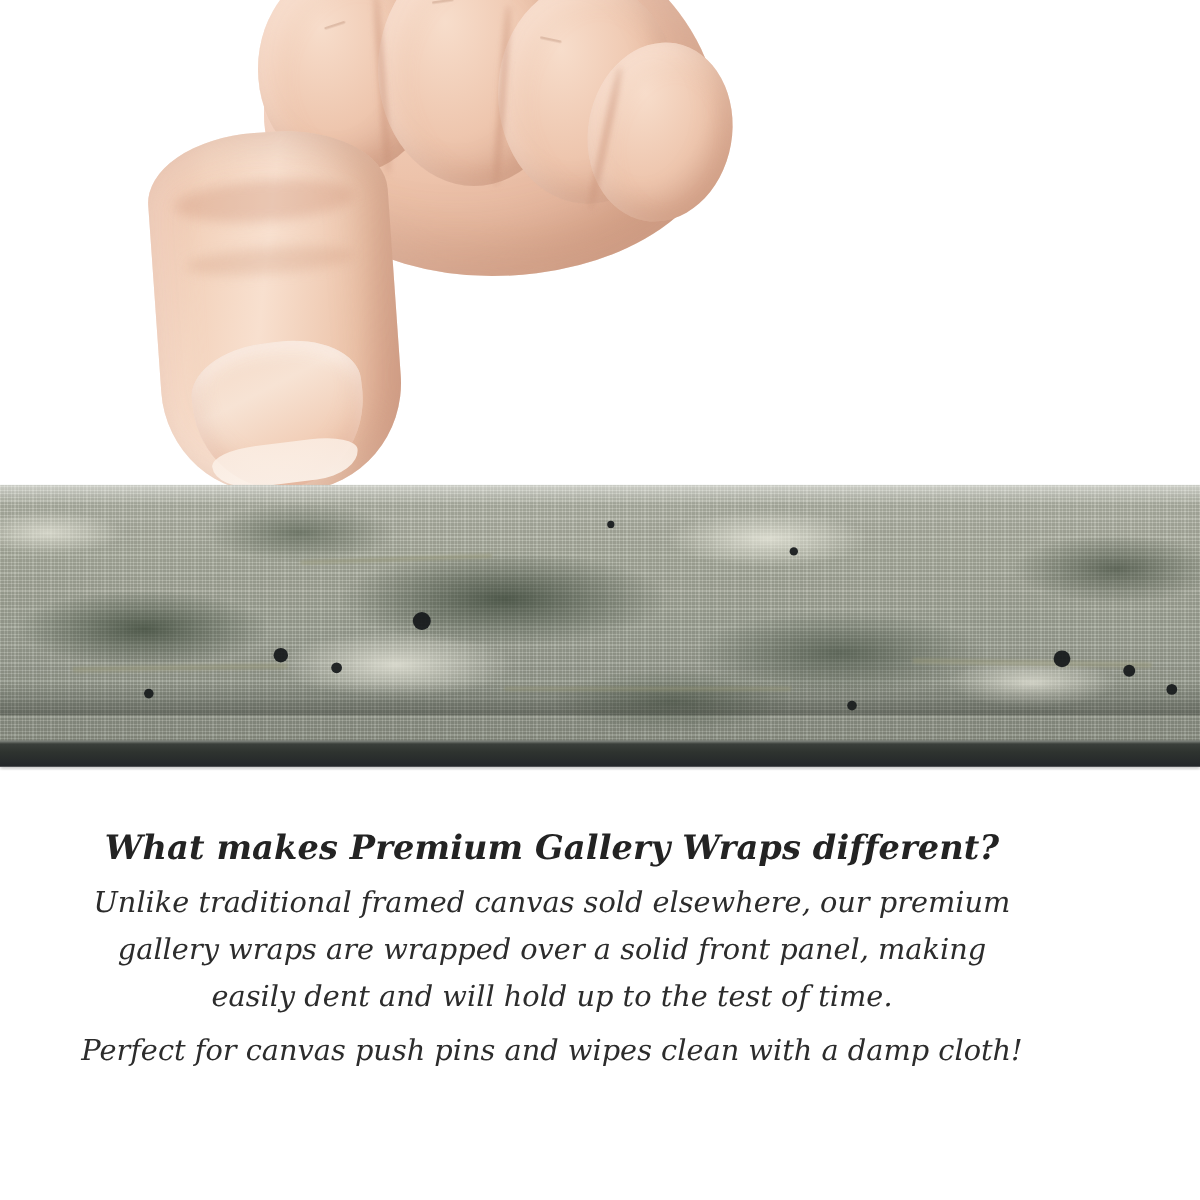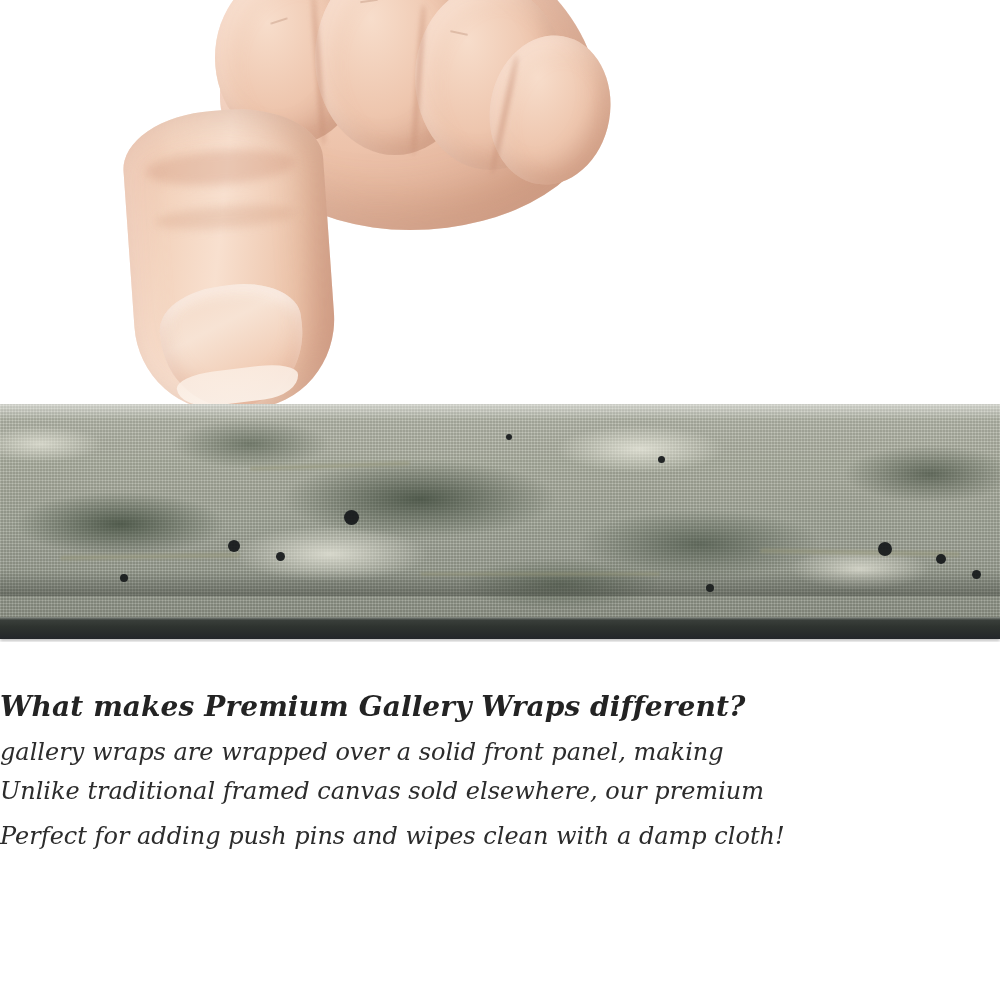--- a/index.html
+++ b/index.html
@@ -213,21 +213,21 @@
     width: 1000px; height: 3px;
     background: linear-gradient(180deg, rgba(200,205,195,0.55) 0%, rgba(200,205,195,0) 100%);
   }
 
   
   .caption {
     position: absolute;
     left: 0;
     top: 690px;
     width: 920px;
-    text-align: left;
+    text-align: center;
     color: #2b2b2b;
     font-family: "DejaVu Serif", serif;
     font-style: italic;
   }
   .caption-title {
     font-size: 28px;
     font-weight: 700;
     letter-spacing: 0.1px;
     margin: 0 0 10px 0;
     color: #232323;
@@ -296,19 +296,20 @@
       </div>
       <div class="wrap-edge">
         <div class="wrap-edge-hl"></div>
       </div>
     </div>
   </div>
 
   <div class="caption">
     <div class="caption-title">What makes Premium Gallery Wraps different?</div>
     <div class="caption-body">
+      <p>Unlike traditional framed canvas sold elsewhere, our premium</p>
       <p>gallery wraps are wrapped over a solid front panel, making</p>
-      <p>Unlike traditional framed canvas sold elsewhere, our premium</p>
-      <p class="caption-last">Perfect for adding push pins and wipes clean with a damp cloth!</p>
+      <p>easily dent and will hold up to the test of time.</p>
+      <p class="caption-last">Perfect for canvas push pins and wipes clean with a damp cloth!</p>
     </div>
   </div>
 
 </div>
 
 </body></html>

